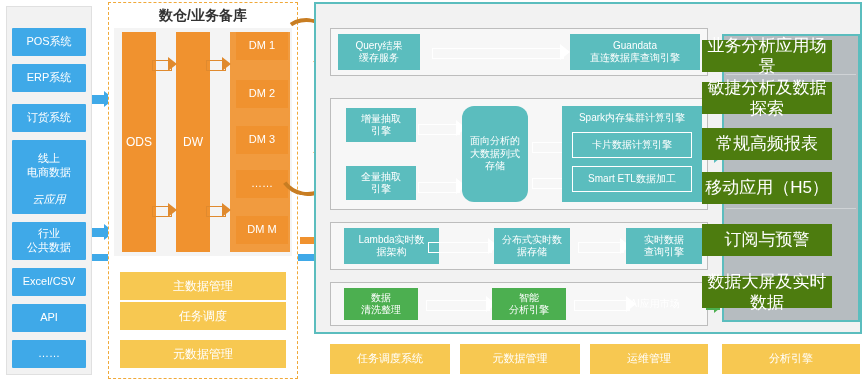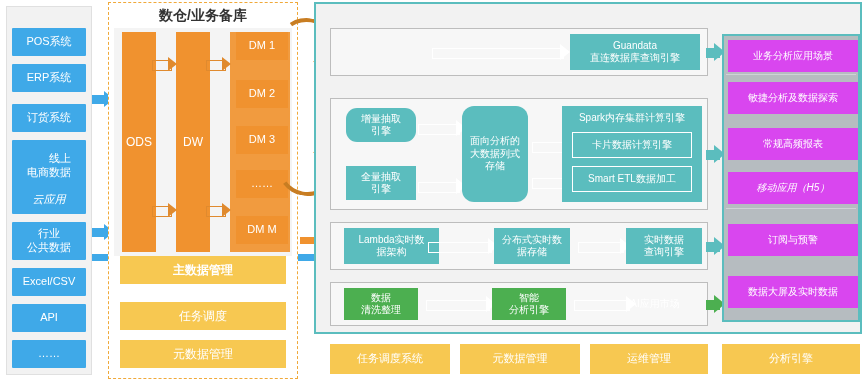--- a/index.html
+++ b/index.html
@@ -39,22 +39,22 @@
   .teal{position:absolute;background:#5bbdbe;font-size:10px;}
   .teal-in{position:absolute;border:1px solid #ffffff;background:#5bbdbe;
            font-size:10px;display:flex;align-items:center;justify-content:center;
            color:#fff;box-sizing:border-box;}
   .green{position:absolute;background:#4caf50;font-size:10px;}
   .ops{position:absolute;top:344px;height:30px;background:#f7c851;font-size:11px;}
 
   
   .app-col{position:absolute;left:722px;top:34px;width:138px;height:288px;
            border:2px solid #5bbdbe;background:#b6bcc0;box-sizing:border-box;}
-  .app{position:absolute;left:728px;width:130px;height:32px;background:#d946ef;
-       font-size:10px;color:#ffffff;}
+  .app{position:absolute;left:702px;width:130px;height:32px;background:#4d7c0f;
+       font-size:17px;color:#ffffff;}
   .app-div{position:absolute;left:726px;width:130px;height:1px;background:#cfd3d6;}
 
   
   .ar{position:absolute;}
   .ar-blue{background:#3fa9e8;}
   .ar-teal{background:#5bbdbe;}
   .ar-green{background:#4caf50;}
   .ar-orange{background:#f0922f;}
   .head{position:absolute;width:0;height:0;}
   .head-r-blue{border-top:8px solid transparent;border-bottom:8px solid transparent;
@@ -78,21 +78,21 @@
 </style>
 </head>
 <body>
 
 <div id="root">
 
   <div class="src-col"></div>
   <div class="box src" style="top:28px;height:28px;">POS系统</div>
   <div class="box src" style="top:64px;height:28px;">ERP系统</div>
   <div class="box src" style="top:104px;height:28px;">订货系统</div>
-  <div class="box src" style="top:140px;height:52px;white-space:pre-line;text-align:right;">线上
+  <div class="box src" style="top:140px;height:52px;white-space:pre-line;">线上
 电商数据</div>
   <div class="box src" style="top:186px;height:28px;font-style:italic;">云应用</div>
   <div class="box src" style="top:222px;height:38px;white-space:pre-line;">行业
 公共数据</div>
   <div class="box src" style="top:304px;height:28px;">API</div>
   <div class="box src" style="top:268px;height:28px;">Excel/CSV</div>
   <div class="box src" style="top:340px;height:28px;">……</div>
 
   <div class="ar ar-blue" style="left:92px;top:95px;width:14px;height:9px;"></div>
   <div class="head head-r-blue" style="left:104px;top:91px;"></div>
@@ -118,44 +118,46 @@
 
   <div class="hollow-ar" style="left:152px;top:60px;width:18px;"></div>
   <div class="hollow-head" style="left:168px;top:57px;"></div>
   <div class="hollow-ar" style="left:206px;top:60px;width:18px;"></div>
   <div class="hollow-head" style="left:222px;top:57px;"></div>
   <div class="hollow-ar" style="left:152px;top:206px;width:18px;"></div>
   <div class="hollow-head" style="left:168px;top:203px;"></div>
   <div class="hollow-ar" style="left:206px;top:206px;width:18px;"></div>
   <div class="hollow-head" style="left:222px;top:203px;"></div>
 
-  <div class="box gov" style="top:256px;font-weight:bold;">主数据管理</div>
+  <div class="box gov" style="top:272px;">主数据管理</div>
   <div class="box gov" style="top:302px;">任务调度</div>
   <div class="box gov" style="top:340px;">元数据管理</div>
 
   <div class="curve" style="left:278px;top:18px;width:50px;height:46px;
        border-color:#c87d22 #c87d22 transparent transparent;transform:rotate(10deg);"></div>
   <div class="head head-r-orange" style="left:316px;top:56px;transform:rotate(55deg);"></div>
   <div class="curve" style="left:278px;top:142px;width:50px;height:46px;
        border-color:transparent #c87d22 #c87d22 transparent;transform:rotate(10deg);"></div>
   <div class="head head-r-orange" style="left:316px;top:146px;transform:rotate(-55deg);"></div>
 
   <div class="ar ar-orange" style="left:300px;top:237px;width:40px;height:7px;"></div>
   <div class="head head-r-orange" style="left:338px;top:233px;"></div>
 
   <div class="plat"></div>
 
   <div class="sub" style="left:330px;top:28px;width:378px;height:48px;"></div>
+  <div class="box teal" style="left:338px;top:34px;width:82px;height:36px;white-space:pre-line;">Query结果
+缓存服务</div>
   <div class="wht-ar" style="left:432px;top:48px;width:130px;"></div>
   <div class="wht-head" style="left:560px;top:44px;"></div>
   <div class="box teal" style="left:570px;top:34px;width:130px;height:36px;white-space:pre-line;">Guandata
 直连数据库查询引擎</div>
 
   <div class="sub" style="left:330px;top:98px;width:378px;height:112px;"></div>
-  <div class="box teal" style="left:346px;top:108px;width:70px;height:34px;white-space:pre-line;border-radius:11px;">增量抽取
+  <div class="box teal" style="left:346px;top:108px;width:70px;height:34px;white-space:pre-line;">增量抽取
 引擎</div>
   <div class="box teal" style="left:346px;top:166px;width:70px;height:34px;white-space:pre-line;">全量抽取
 引擎</div>
   <div class="wht-ar" style="left:418px;top:124px;width:40px;"></div>
   <div class="wht-head" style="left:456px;top:120px;"></div>
   <div class="wht-ar" style="left:418px;top:182px;width:40px;"></div>
   <div class="wht-head" style="left:456px;top:178px;"></div>
 
   <div class="box teal" style="left:462px;top:106px;width:66px;height:96px;white-space:pre-line;border-radius:12px;">面向分析的
 大数据列式
@@ -205,18 +207,18 @@
   <div class="ar ar-teal" style="left:706px;top:242px;width:14px;height:10px;"></div>
   <div class="head head-r-teal" style="left:714px;top:237px;"></div>
   <div class="ar ar-green" style="left:706px;top:300px;width:14px;height:10px;"></div>
   <div class="head head-r-green" style="left:714px;top:295px;"></div>
 
   <div class="app-col"></div>
   <div class="box app" style="top:40px;">业务分析应用场景</div>
   <div class="app-div" style="top:74px;"></div>
   <div class="box app" style="top:82px;">敏捷分析及数据探索</div>
   <div class="box app" style="top:128px;">常规高频报表</div>
-  <div class="box app" style="top:172px;font-style:italic;">移动应用（H5）</div>
+  <div class="box app" style="top:172px;">移动应用（H5）</div>
   <div class="app-div" style="top:208px;"></div>
   <div class="box app" style="top:224px;">订阅与预警</div>
   <div class="box app" style="top:276px;">数据大屏及实时数据</div>
 
 </div>
 
 </body></html>

